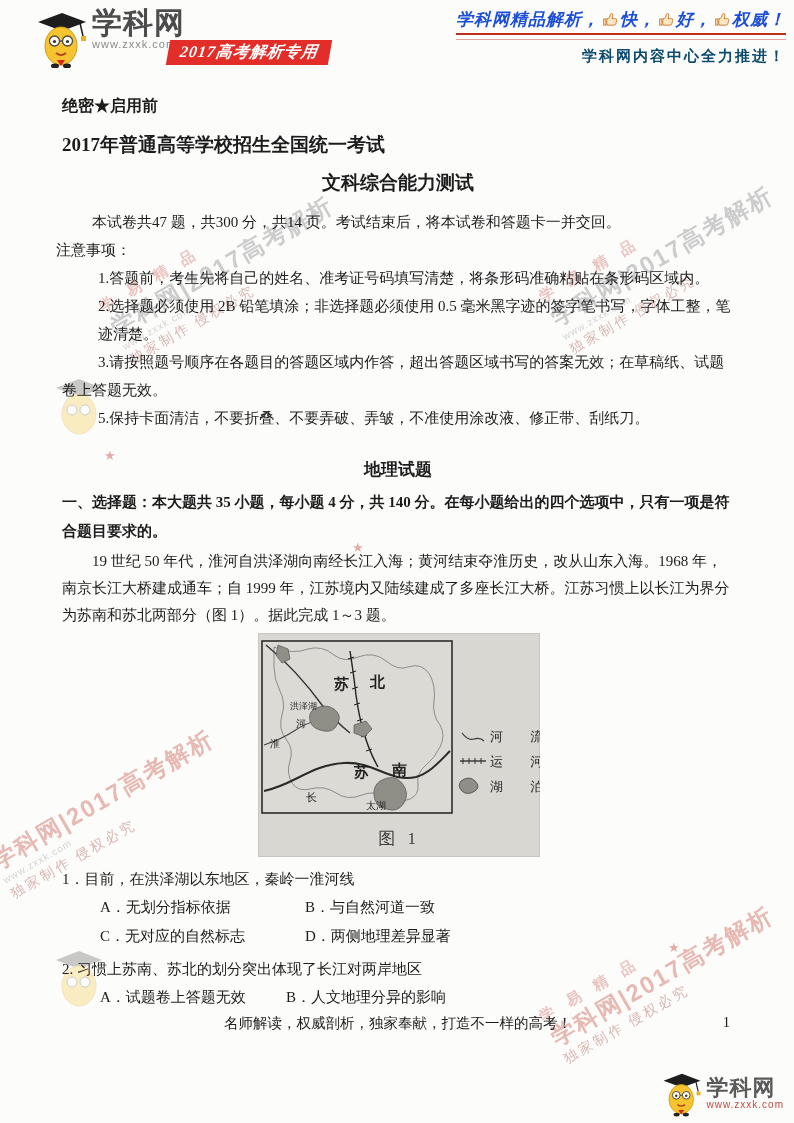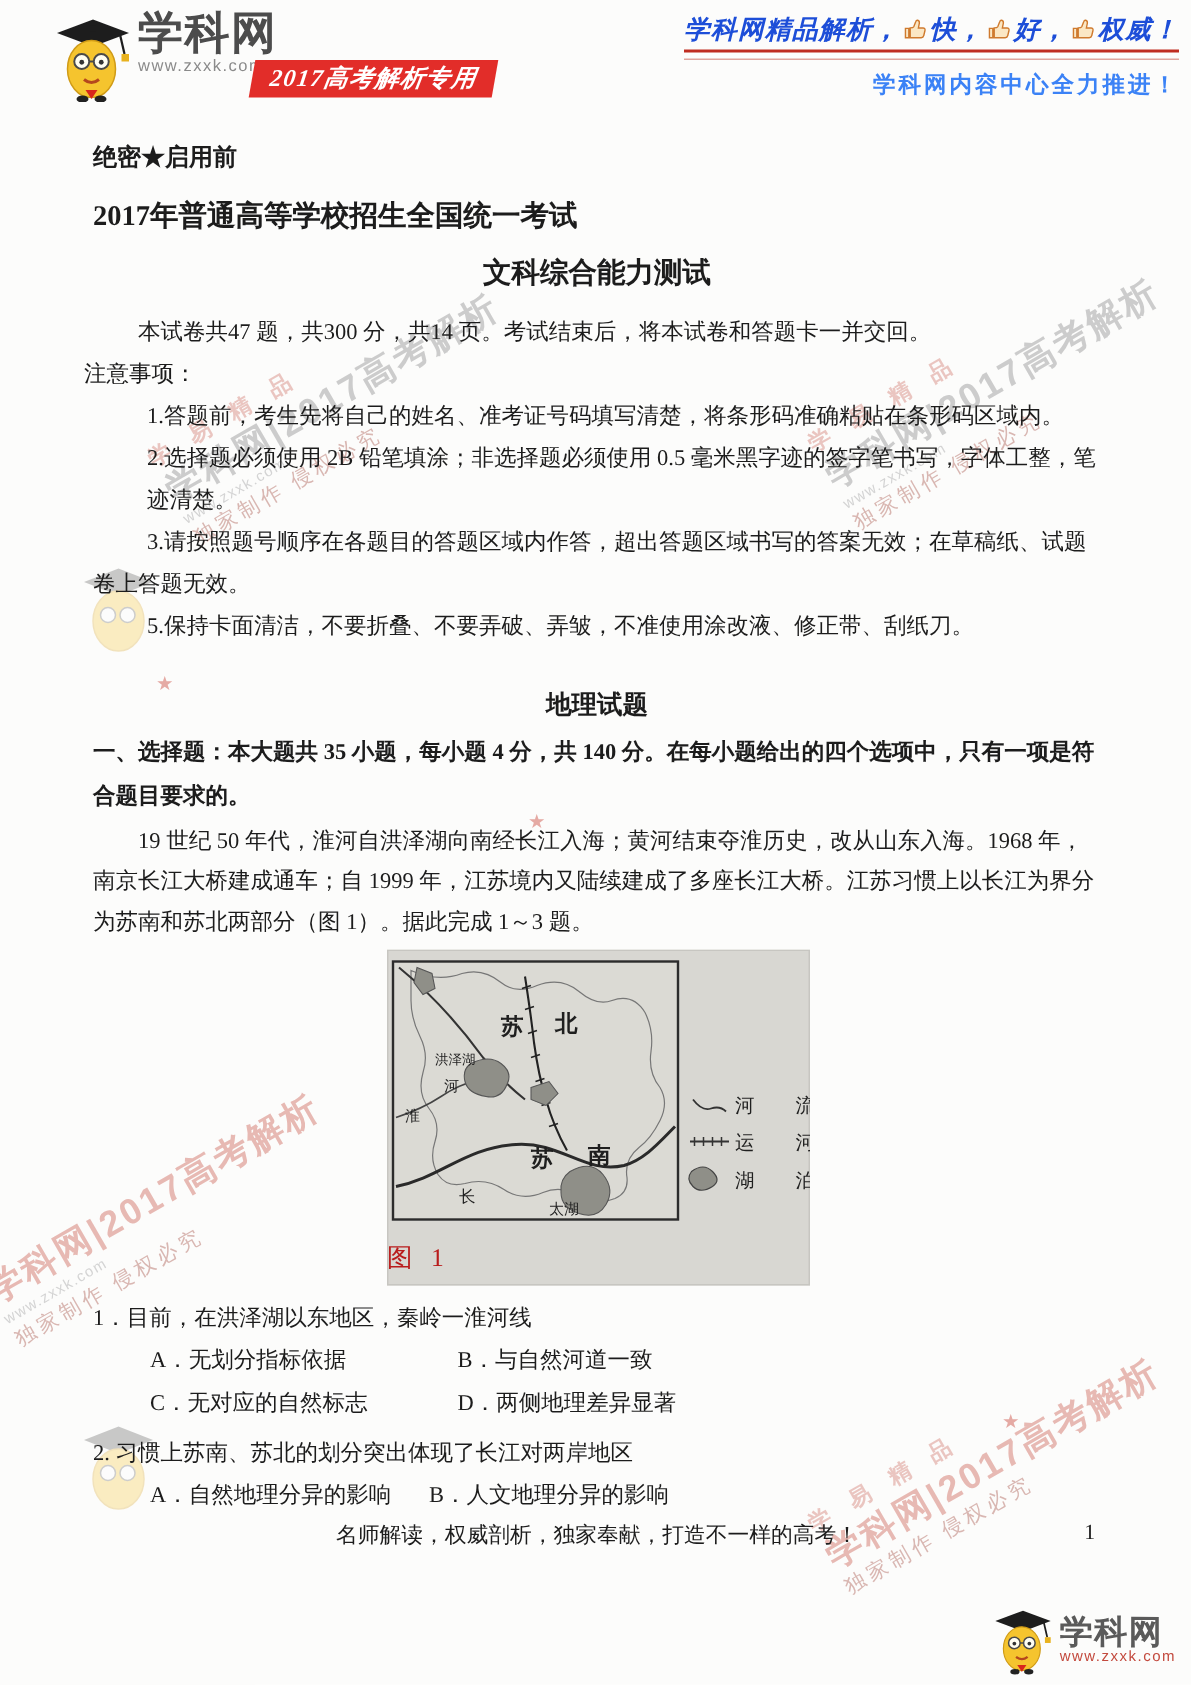--- a/index.html
+++ b/index.html
@@ -21,42 +21,42 @@
   .header{position:absolute;left:0;top:0;width:794px;z-index:2;font-family:"Liberation Sans","DejaVu Sans",sans-serif;}
   .logo-group{position:absolute;left:36px;top:8px;display:flex;align-items:flex-start;}
   .brand-col{margin-left:4px;}
   .brand-text{font-size:30px;font-weight:bold;color:#4c4c4c;letter-spacing:1px;line-height:30px;}
   .brand-url{font-size:11px;color:#8a8a8a;letter-spacing:1px;}
   .badge{position:absolute;left:168px;top:40px;background:#e22d29;transform:skewX(-10deg);padding:2px 12px;}
   .badge span{display:inline-block;transform:skewX(2deg);color:#ffffff;font-style:italic;font-weight:bold;font-size:16px;letter-spacing:1px;font-family:"Liberation Serif",serif;}
   .banner-group{position:absolute;right:8px;top:8px;text-align:right;}
   .banner-main{color:#1d4ed8;font-weight:bold;font-style:italic;font-size:17px;letter-spacing:1px;white-space:nowrap;display:flex;align-items:center;justify-content:flex-end;gap:2px;}
   .banner-underline{margin-top:2px;height:4px;border-top:2px solid #bf2c20;border-bottom:1px solid #dfa39b;}
-  .banner-sub{margin-top:7px;color:#3b82f6;font-weight:bold;font-size:15px;letter-spacing:2px;}
+  .banner-sub{margin-top:7px;color:#0c4a6e;font-weight:bold;font-size:15px;letter-spacing:2px;}
   .thumb-icon{display:inline-block;width:16px;height:15px;}
 
   
   .content{position:absolute;left:62px;top:92px;width:672px;z-index:1;font-size:15px;line-height:28px;}
   .secrecy{font-weight:bold;font-size:16px;}
   .doc-title{margin:10px 0 0 0;text-align:left;font-size:19px;font-weight:bold;line-height:30px;}
   .doc-subtitle{margin:8px 0 0 0;text-align:center;font-size:19px;font-weight:bold;line-height:30px;}
   .intro{margin:10px 0 0 0;text-indent:2em;}
   .notes-label{margin:0;margin-left:-6px;}
   .note{margin:0;padding-left:36px;}
   .note.wrap-hang{padding-left:36px;text-indent:0;}
   .note.wrap-out{padding-left:0;text-indent:36px;}
   .section-title{margin:24px 0 4px 0;text-align:center;font-size:17px;font-weight:bold;}
   .instruction{margin:2px 0 0 0;font-weight:bold;line-height:29px;}
   .passage{margin:2px 0 0 0;text-indent:2em;line-height:27px;}
 
   
   .figure-wrap{position:relative;height:228px;margin-top:4px;}
   .scan{position:absolute;left:196px;top:0;width:282px;height:224px;background:#d8d7d2;box-shadow:0 0 0 1px #c7c6c1 inset;}
   .scan svg{display:block;}
-  .fig-caption{position:absolute;left:0;bottom:4px;width:100%;text-align:left;font-size:17px;color:#b91c1c;letter-spacing:4px;}
+  .fig-caption{position:absolute;left:0;bottom:4px;width:100%;text-align:center;font-size:17px;color:#404040;letter-spacing:4px;}
 
   
   .question{margin:0;}
   .q-stem{margin:4px 0 0 0;line-height:28px;}
   .opt-row{display:flex;padding-left:38px;line-height:29px;align-items:flex-end;}
   .opt{display:inline-block;}
   .opt.col1{width:205px;}
   .opt.col1.q2{width:186px;}
 
   
@@ -246,21 +246,21 @@
       </div>
       <div class="opt-row">
         <span class="opt col1"><span>C．</span><span>无对应的自然标志</span></span>
         <span class="opt"><span>D．</span><span>两侧地理差异显著</span></span>
       </div>
     </div>
 
     <div class="question">
       <p class="q-stem"><span>2.</span> <span>习惯上苏南、苏北的划分突出体现了长江对两岸地区</span></p>
       <div class="opt-row">
-        <span class="opt col1 q2"><span>A．</span><span>自然地理分异的影响</span></span>
+        <span class="opt col1 q2"><span>A．</span><span>试题卷上答题无效</span></span>
         <span class="opt"><span>B．</span><span>人文地理分异的影响</span></span>
       </div>
     </div>
   </div>
 
   <div class="footer-line">
     <div class="footer-slogan">名师解读，权威剖析，独家奉献，打造不一样的高考！</div>
     <div class="page-num">1</div>
   </div>
 

